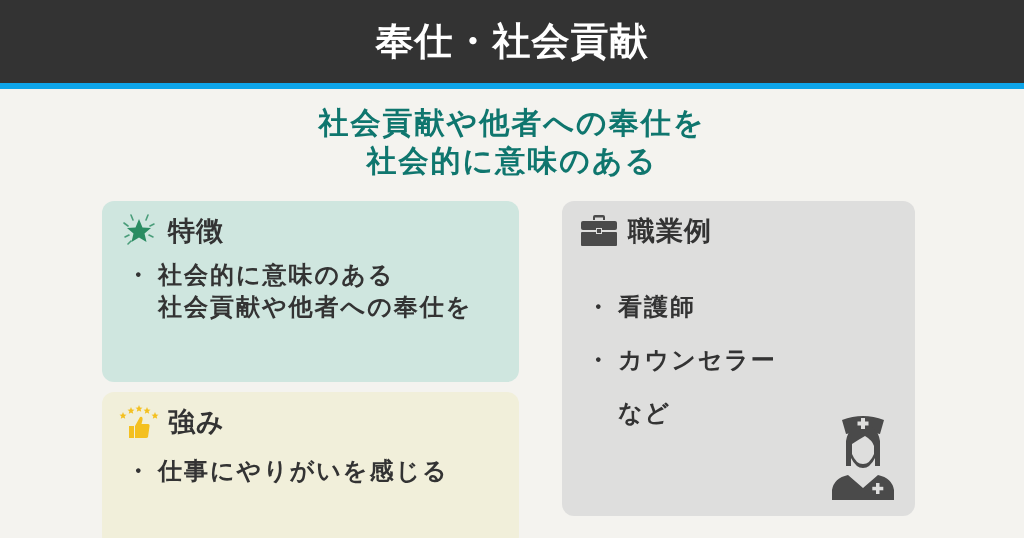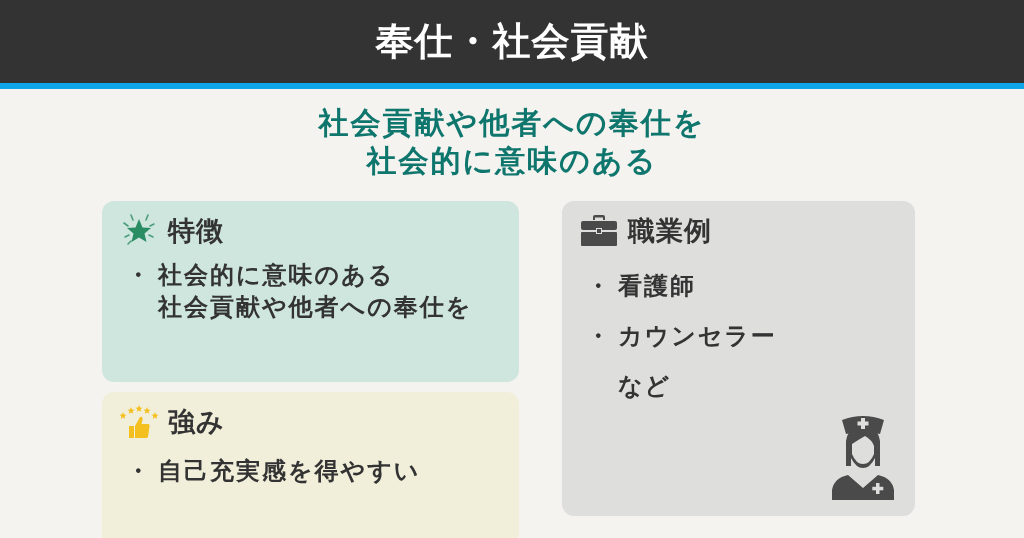--- a/index.html
+++ b/index.html
@@ -44,21 +44,21 @@
     font-size: 24px; font-weight: bold; line-height: 32px; letter-spacing: 2px; color: #333;
   }
   .item::before {
     content: "・"; position: absolute; left: -6px; top: 0;
   }
   .item.plain::before { content: ""; }
   .card-traits .items { top: 58px; }
   .card-traits .item { margin-bottom: 8px; }
   .card-strengths .items { top: 63px; }
   .card-jobs .items { top: 69px; }
-  .card-jobs .item { margin-bottom: 18px; }
+  .card-jobs .item { margin-bottom: 18px; margin-top: 21px; }
 
   .nurse { position: absolute; left: 268px; top: 213px; width: 66px; height: 90px; }
 </style>
 </head>
 <body>
 
 <div class="header">
   <div class="header-title">奉仕・社会貢献</div>
 </div>
 
@@ -105,21 +105,21 @@
           <polygon points="37,10 38,12.5 40.5,12.7 38.6,14.3 39.2,16.8 37,15.4 34.8,16.8 35.4,14.3 33.5,12.7 36,12.5"></polygon>
           <rect x="11" y="24" width="5" height="12"></rect>
           <path d="M17 24 L22 15 Q25 14 24.5 18 L23.5 22 L30 22 Q32 22 31.5 24.5 L30 35 Q29.5 36 28 36 L17 36 Z"></path>
         </g>
       </svg>
     </span>
     <span class="label">強み</span>
   </div>
   <ul class="items">
     <li class="item">
-      <div>自己充実感を得やすい</div>
+      <div>仕事にやりがいを感じる</div>
     </li>
   </ul>
 </div>
 
 <div class="card card-jobs">
   <div class="card-head">
     <span class="icon">
       <svg width="42" height="40" viewBox="0 0 42 40">
         <g fill="#4a4a4a">
           <path d="M15 9 L15 6 Q15 4 17 4 L25 4 Q27 4 27 6 L27 9 L25 9 L25 6.5 L17 6.5 L17 9 Z"></path>

